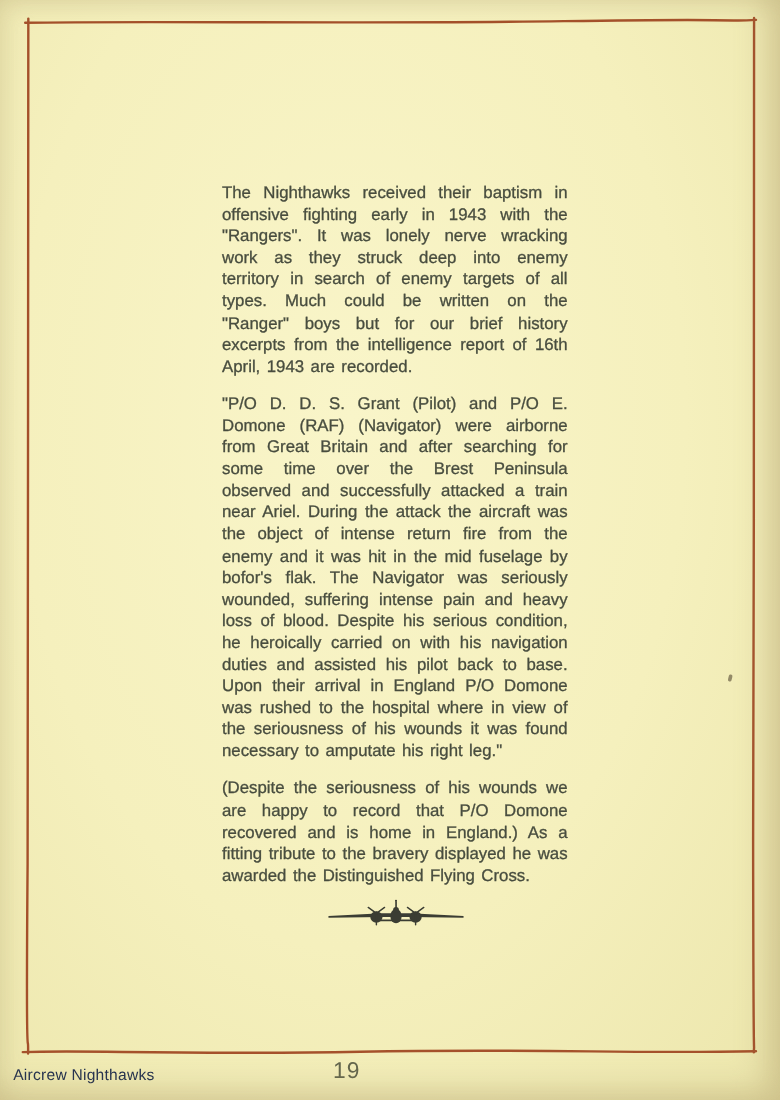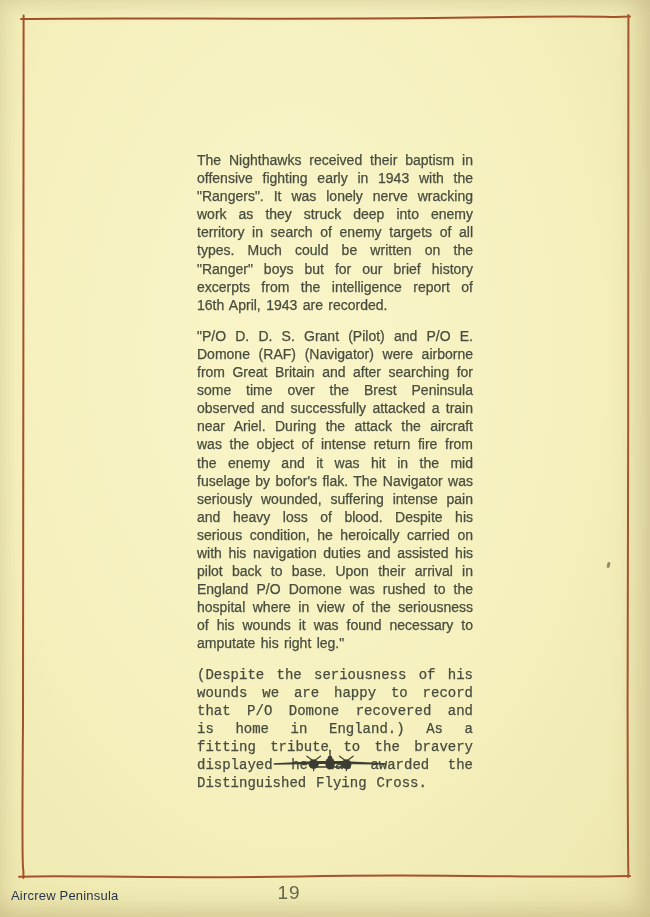--- a/index.html
+++ b/index.html
@@ -16,22 +16,22 @@
   .page-title{
     position:absolute;left:180px;top:108px;margin:0;
     font-size:27px;font-weight:normal;letter-spacing:2.4px;
     color:#3d4338;-webkit-text-stroke:0.7px #3d4338;white-space:nowrap;
   }
   .content{
     position:absolute;left:181px;top:151px;width:292px;
     font-size:14px;line-height:18.1px;color:#484d3f;
     text-align:justify;-webkit-text-stroke:0.25px #484d3f;
   }
-  .content p{margin:0 0 13px 16px;word-spacing:1.5px;}
-  .content p:last-child{margin-bottom:0;font-family:Liberation Mono, monospace;}
+  .content p{margin:0 0 13px 4px;word-spacing:1.5px;}
+  .content p:last-child{margin-bottom:0;}
   .plane{position:absolute;left:271px;top:748px;}
   .watermark{
     position:absolute;left:11px;top:888px;
     font-size:13px;color:#22304f;letter-spacing:0.2px;
   }
   .page-number{
     position:absolute;left:0;top:882px;width:578px;text-align:center;
     font-size:19px;color:#63664d;letter-spacing:1px;
   }
   .speck{
@@ -85,16 +85,16 @@
       <line x1="47" y1="14" x2="54.5" y2="8.5"></line>
       <line x1="47" y1="15" x2="47" y2="24.5"></line>
       <line x1="83" y1="14" x2="75.5" y2="8.5"></line>
       <line x1="83" y1="14" x2="90.5" y2="8.5"></line>
       <line x1="83" y1="15" x2="83" y2="24.5"></line>
     </g>
   </svg>
 
   <div class="speck"></div>
 
-  <div class="watermark">Aircrew Peninsula</div>
+  <div class="watermark">Aircrew Nighthawks</div>
   <div class="page-number">19</div>
 
 </div>
 
 </body></html>

